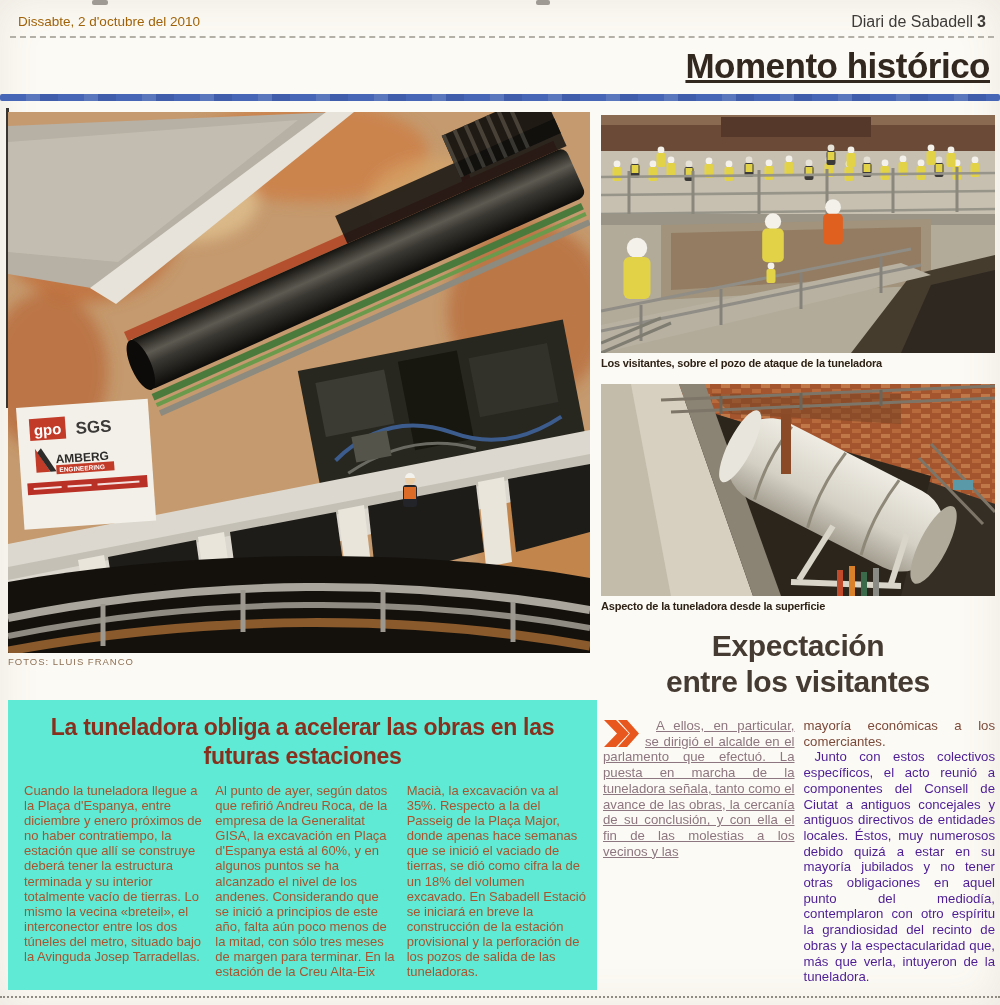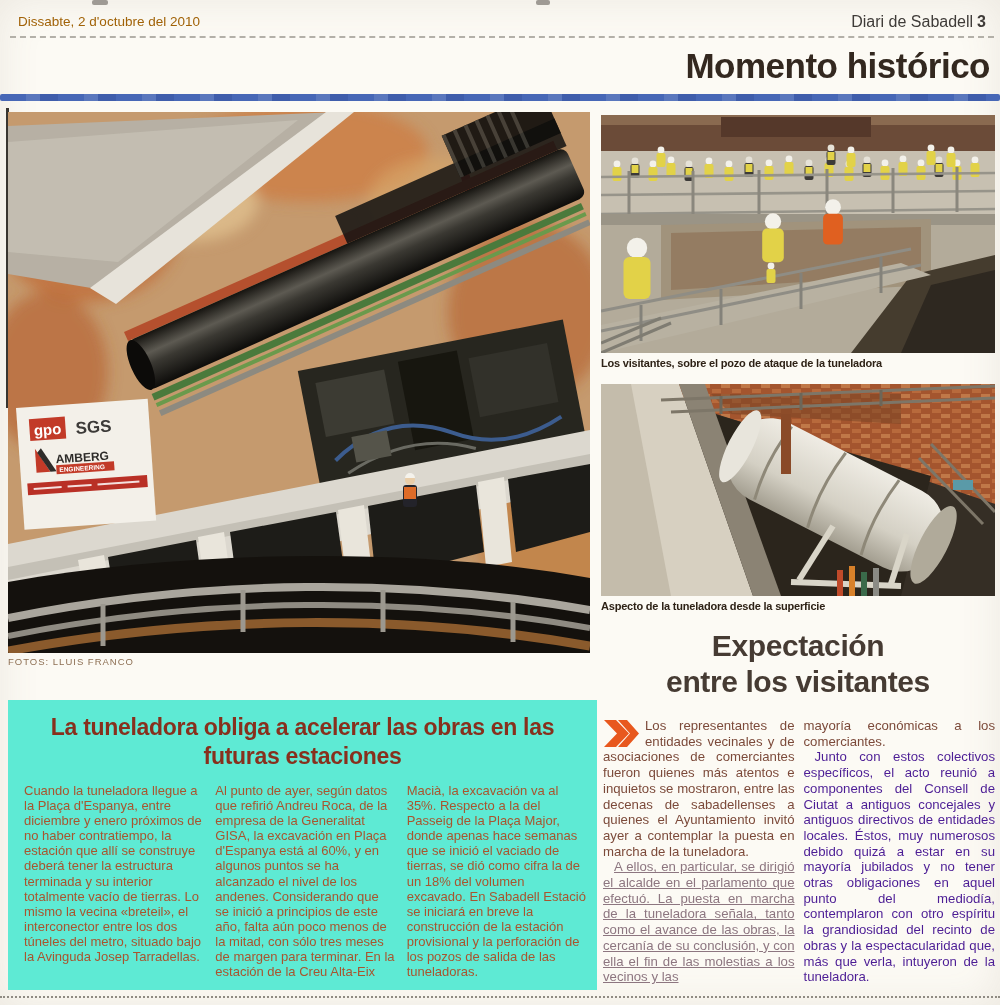--- a/index.html
+++ b/index.html
@@ -9,21 +9,21 @@
     font-family:"Liberation Sans",sans-serif;
     box-shadow:inset 0 0 40px rgba(120,110,90,.12);
   }
   
   .hdr-date{position:absolute;left:18px;top:14px;font-size:13.5px;color:#a16207;}
   .hdr-mast{position:absolute;right:14px;top:13px;font-size:16px;color:#3f3b38;}
   .hdr-mast b{margin-left:4px;}
   .hdr-rule{position:absolute;left:10px;right:6px;top:36px;border-top:2px dashed #b3b0a8;}
   .section-headline{
     position:absolute;right:10px;top:46px;font-size:35px;font-weight:bold;
-    color:#33281f;letter-spacing:-.5px;
+    color:#33281f;letter-spacing:-.5px;text-decoration:underline;
   }
   .blue-bar{
     position:absolute;left:0;right:0;top:94px;height:7px;
     background:repeating-linear-gradient(90deg,#4767b6 0 26px,#5a77bd 26px 40px,#3f5dab 40px 58px);
     border-radius:2px;
   }
   
   .smudge{position:absolute;background:#57524c;opacity:.55;border-radius:2px;}
   .edge-line{position:absolute;left:6px;top:108px;width:3px;height:300px;background:#17140f;opacity:.85;}
 
@@ -366,21 +366,20 @@
     <span>Expectación</span><br>
     <span>entre los visitantes</span>
   </div>
 
   <div class="expect-cols">
     <div class="expect-col">
       <svg class="chev" viewBox="0 0 36 27">
         <polygon points="1,0 13,0 26,13.5 13,27 1,27 14,13.5" fill="#e8581e"></polygon>
         <polygon points="15,0 24,0 36,13.5 24,27 15,27 27,13.5" fill="#e8581e"></polygon>
       </svg>
-      <p class="ink-strong">Los representantes de entidades vecinales y de asociaciones de comerciantes fueron quienes más atentos e inquietos se mostraron, entre las decenas de sabadellenses a quienes el Ayuntamiento invitó ayer a contemplar la puesta en marcha de la tuneladora.</p>
       <p class="ink-fade indent">A ellos, en particular, se dirigió el alcalde en el parlamento que efectuó. La puesta en marcha de la tuneladora señala, tanto como el avance de las obras, la cercanía de su conclusión, y con ella el fin de las molestias a los vecinos y las</p>
     </div>
     <div class="expect-col">
       <p class="ink-strong">mayoría económicas a los comerciantes.</p>
       <p class="ink-mid indent">Junto con estos colectivos específicos, el acto reunió a componentes del Consell de Ciutat a antiguos concejales y antiguos directivos de entidades locales. Éstos, muy numerosos debido quizá a estar en su mayoría jubilados y no tener otras obligaciones en aquel punto del mediodía, contemplaron con otro espíritu la grandiosidad del recinto de obras y la espectacularidad que, más que verla, intuyeron de la tuneladora.</p>
     </div>
   </div>
 
   <div class="yellow-box">
     <div class="yellow-title">La tuneladora obliga a acelerar las obras en las futuras estaciones</div>

